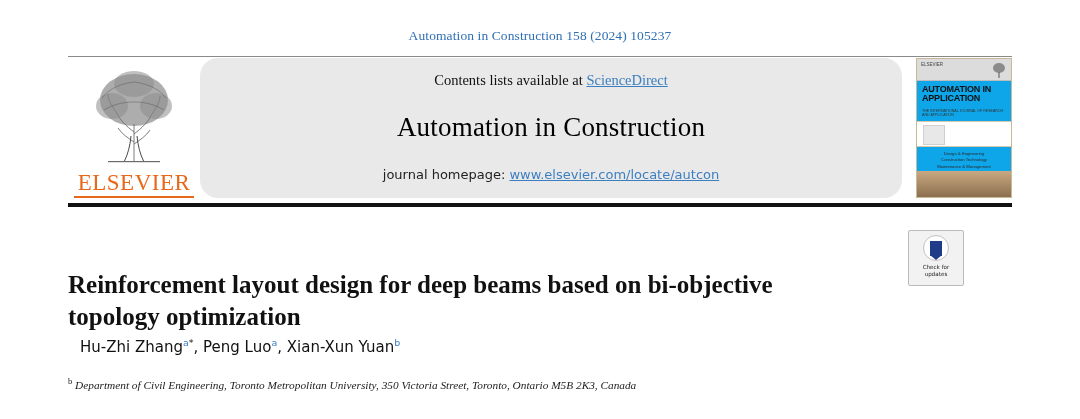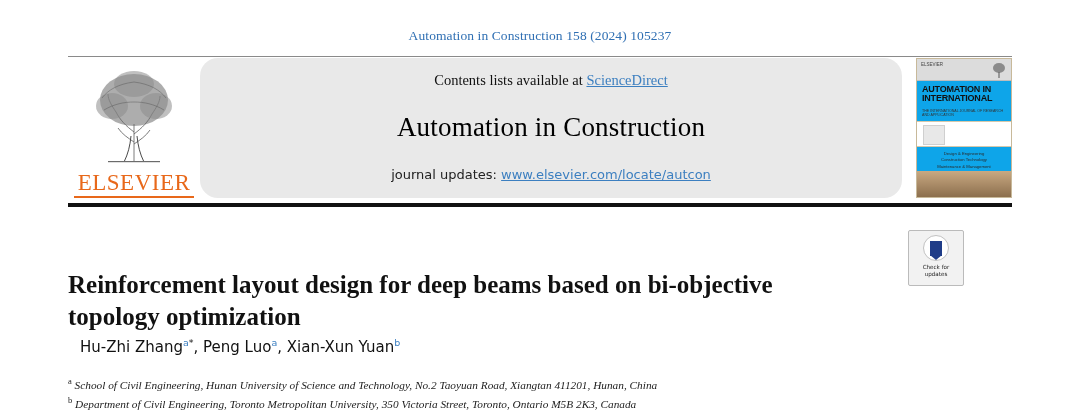--- a/index.html
+++ b/index.html
@@ -352,36 +352,36 @@
       <div class="elsevier-word">ELSEVIER</div>
       <div class="elsevier-underline"></div>
     </div>
 
     <div class="masthead-center">
       <div class="contents-line">
         <span>Contents lists available at </span><a class="sd-link" href="#">ScienceDirect</a>
       </div>
       <div class="journal-title">Automation in Construction</div>
       <div class="homepage-line">
-        <span>journal updates: </span><a class="hp-link" href="#">www.elsevier.com/locate/autcon</a>
+        <span>journal homepage: </span><a class="hp-link" href="#">www.elsevier.com/locate/autcon</a>
       </div>
     </div>
 
     <div class="cover">
       <div class="cover-top-strip"></div>
       <div class="cover-elsevier">ELSEVIER</div>
       <div class="cover-tree">
         <svg width="16" height="18" viewBox="0 0 16 18" aria-hidden="true">
           <ellipse cx="8" cy="7" rx="6" ry="5" fill="#8b8b8b"></ellipse>
           <rect x="7.4" y="11" width="1.2" height="6" fill="#6b6b6b"></rect>
         </svg>
       </div>
       <div class="cover-title">
         <div>AUTOMATION IN</div>
-        <div>INTERNATIONAL</div>
+        <div>APPLICATION</div>
       </div>
       <div class="cover-sub">THE INTERNATIONAL JOURNAL OF RESEARCH AND APPLICATION</div>
       <div class="cover-band">
         <div class="cover-band-inner"></div>
       </div>
       <div class="cover-lines" style="white-space: pre-line;">Design &amp; Engineering
 Construction Technology
 Maintenance &amp; Management</div>
       <div class="cover-bottom-img"></div>
     </div>
@@ -400,22 +400,18 @@
   </div>
 
   <h1 class="title">Reinforcement layout design for deep beams based on bi-objective topology optimization</h1>
 
   <div class="authors">
     <span>Hu-Zhi Zhang</span><sup class="aff-mark">a</sup><sup class="corr-mark">*</sup><span>, </span><span>Peng Luo</span><sup class="aff-mark">a</sup><span>, </span><span>Xian-Xun Yuan</span><sup class="aff-mark">b</sup>
   </div>
 
   <div class="affils">
     <div>
-      <span class="lbl">a</span>
-      <span>School of Civil Engineering, Hunan University of Science and Technology, No.2 Taoyuan Road, Xiangtan 411201, Hunan, China</span>
-    </div>
-    <div>
       <span class="lbl">b</span>
       <span>Department of Civil Engineering, Toronto Metropolitan University, 350 Victoria Street, Toronto, Ontario M5B 2K3, Canada</span>
     </div>
   </div>
 
 </div>
 
 </body></html>

